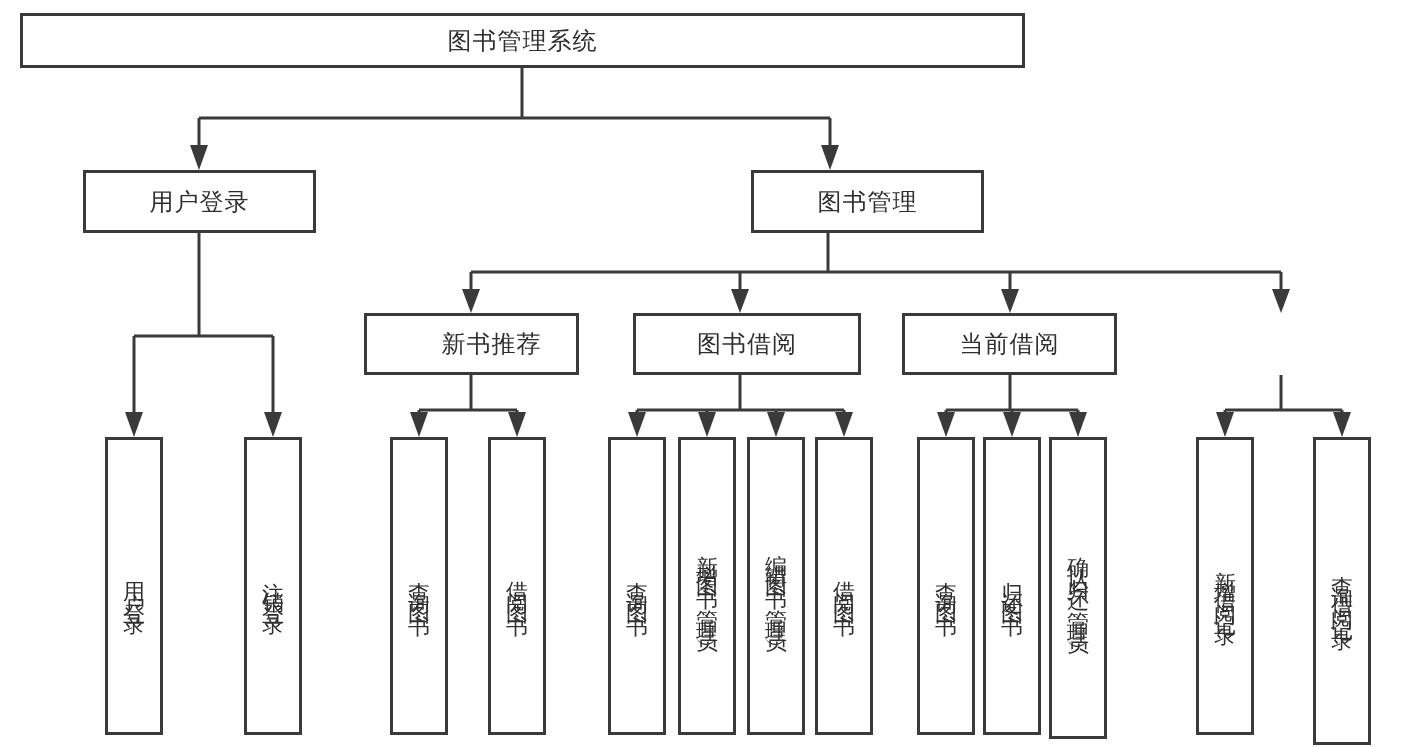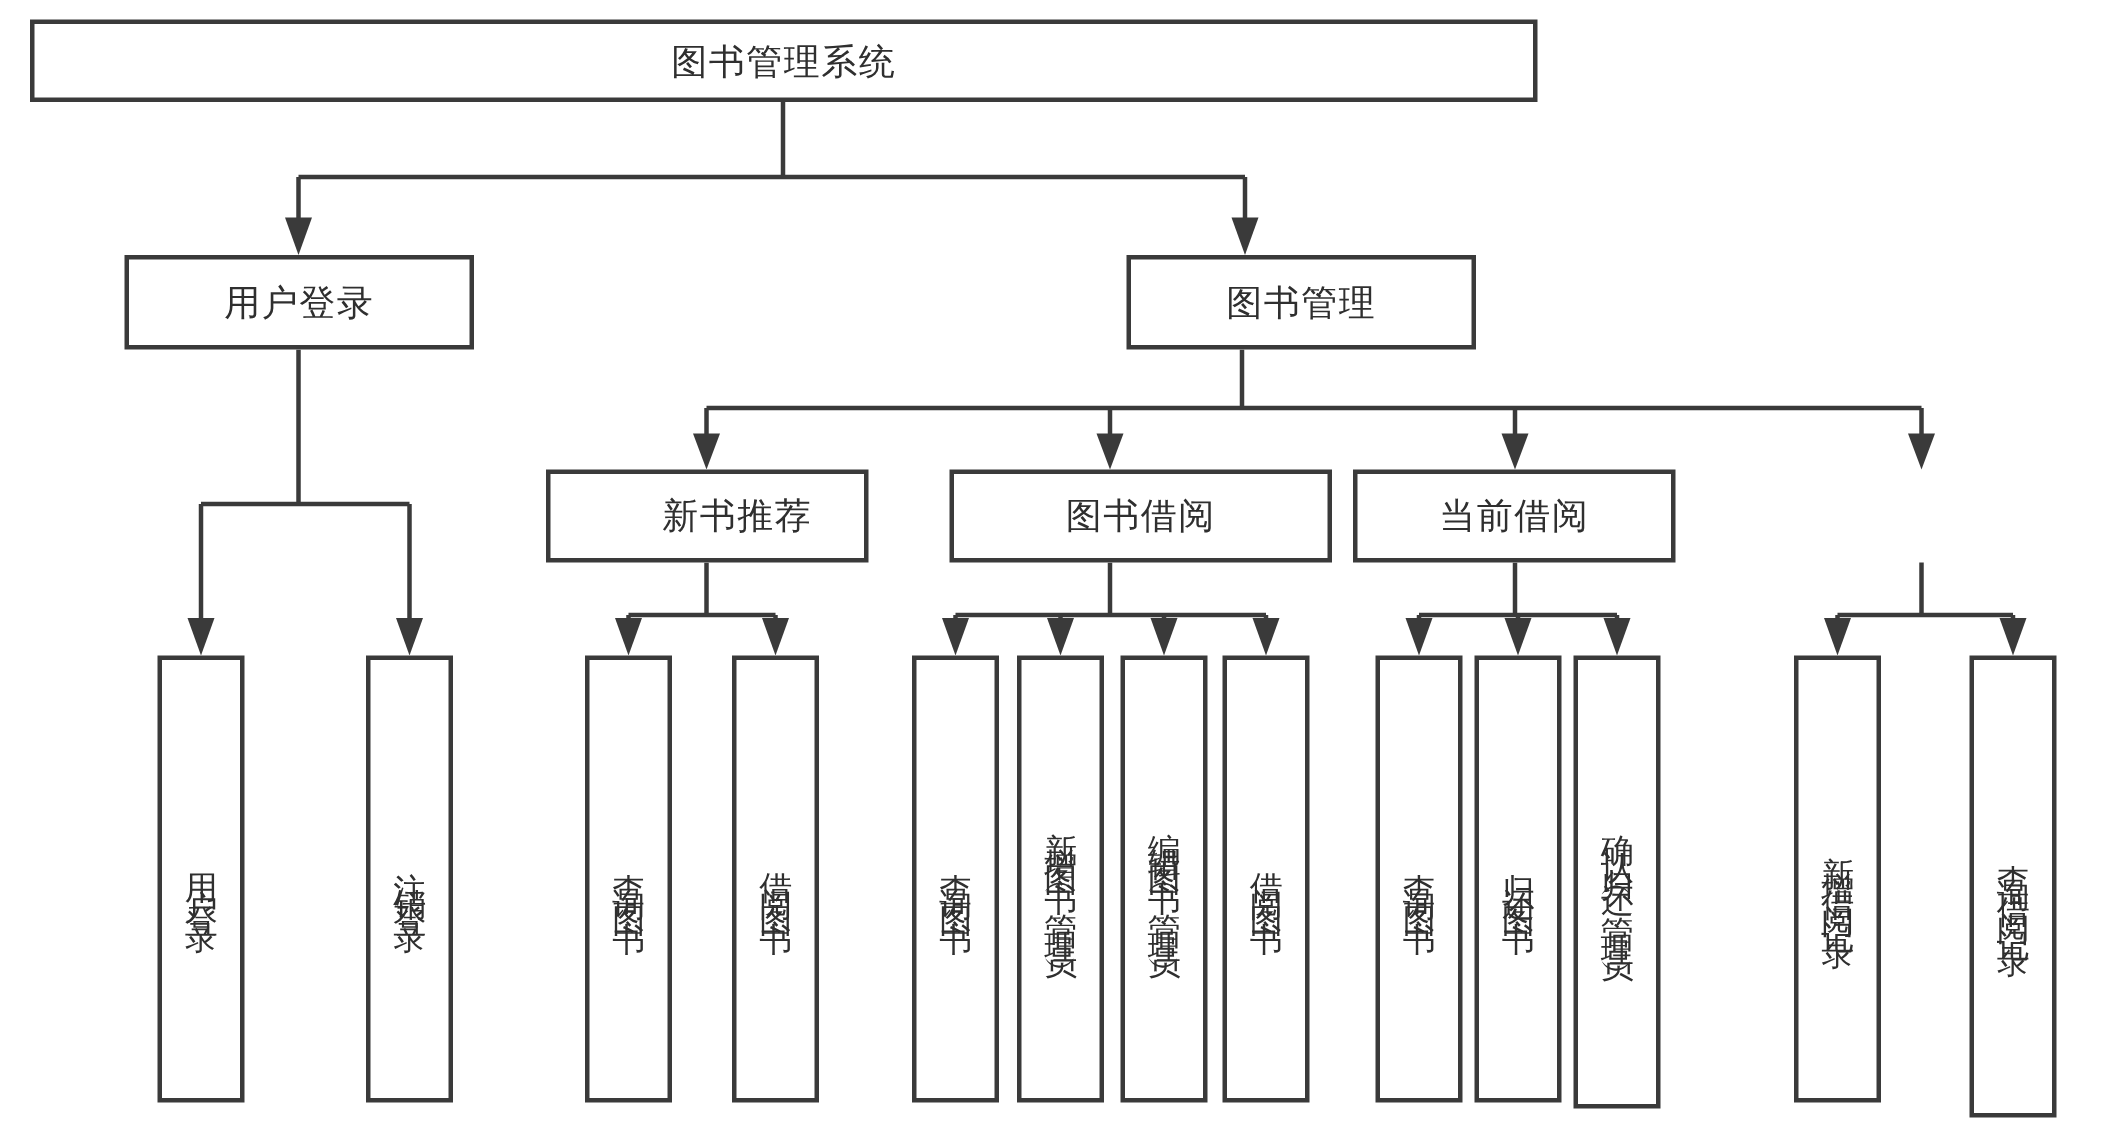--- a/index.html
+++ b/index.html
@@ -131,21 +131,21 @@
   <div class="node h" style="left:83px; top:170px; width:233px; height:63px;">
     <span>用户登录</span>
   </div>
   <div class="node h" style="left:712px; top:170px; width:233px; height:63px;margin-left:39px;">
     <span>图书管理</span>
   </div>
 
   <div class="node h" style="left:364px; top:313px; width:215px; height:62px;padding-left:40px;">
     <span>新书推荐</span>
   </div>
-  <div class="node h" style="left:633px; top:313px; width:255px; height:62px;">
+  <div class="node h" style="left:633px; top:313px; width:228px; height:62px;">
     <span>图书借阅</span>
   </div>
   <div class="node h" style="left:902px; top:313px; width:215px; height:62px;align-items:center;">
     <span>当前借阅</span>
   </div>
 
   <div class="node v" style="left:105px; top:437px; width:58px; height:298px;">
     <span>用户登录</span>
   </div>
   <div class="node v" style="left:244px; top:437px; width:58px; height:298px;">

